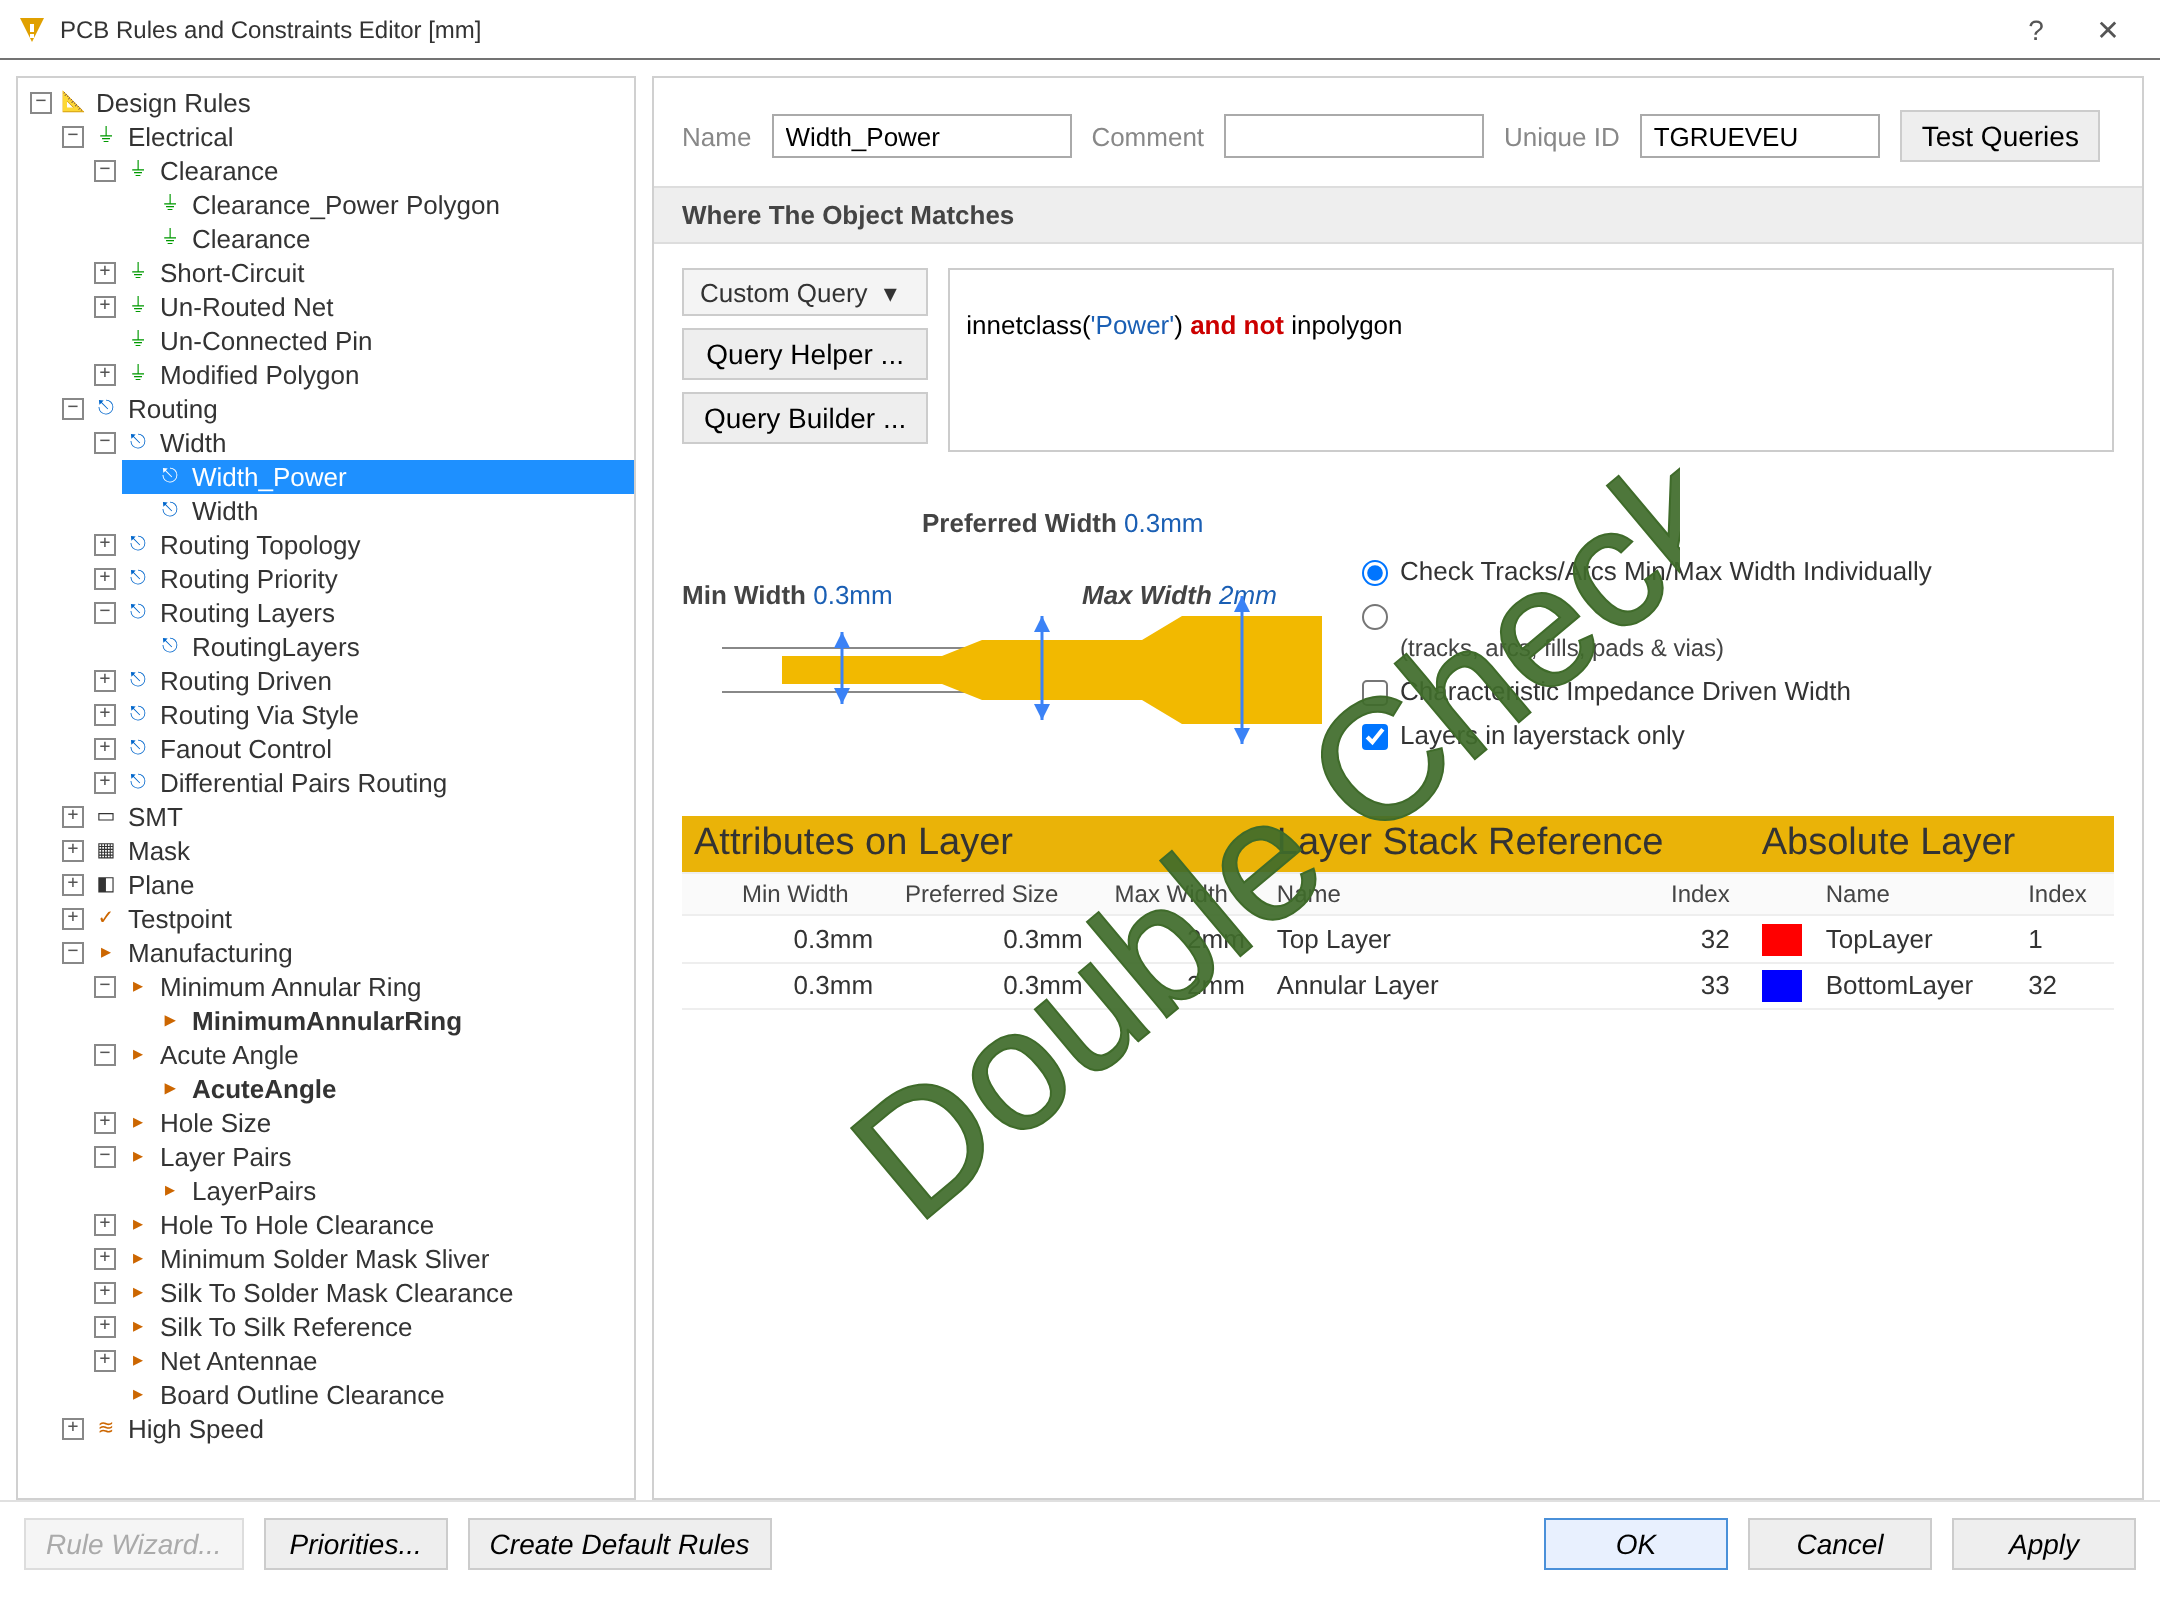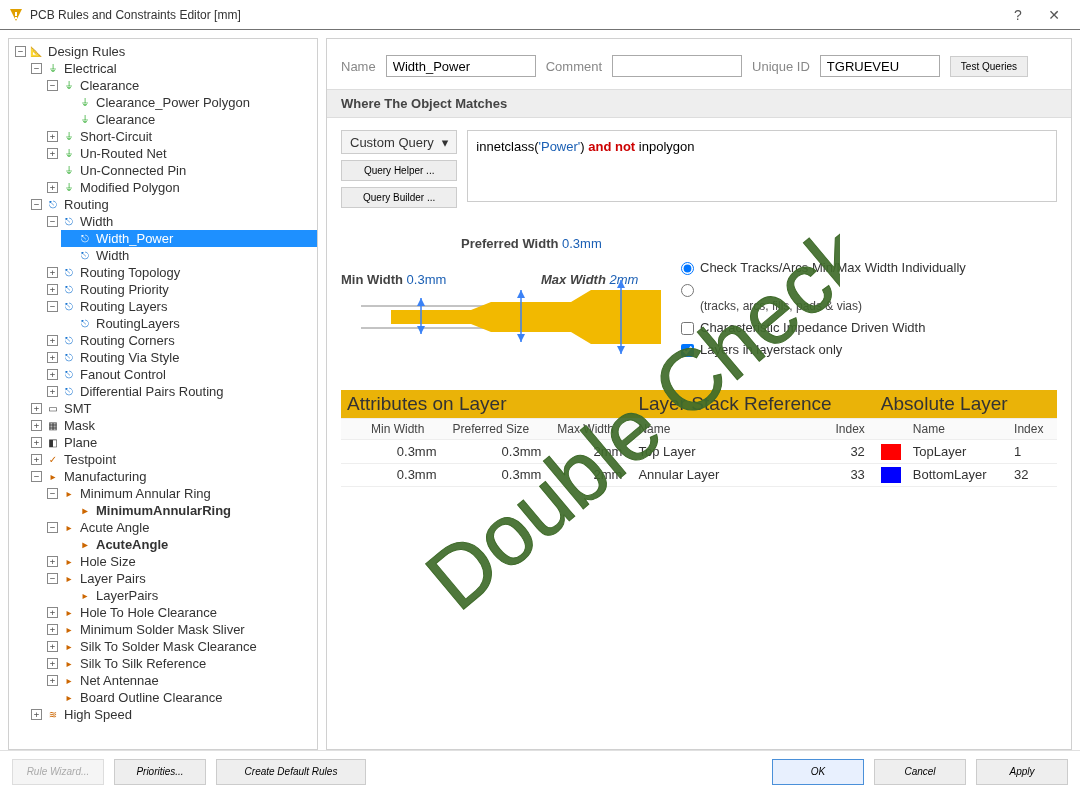--- a/index.html
+++ b/index.html
@@ -16,26 +16,26 @@
   .tree-row { display: flex; align-items: center; height: 17px; padding-left: 2px; cursor: default; }
   .tree-row.selected { background: #1e90ff; color: #fff; }
   .toggle { width: 11px; height: 11px; border: 1px solid #888; display: inline-flex; align-items: center; justify-content: center; font-size: 9px; line-height: 9px; margin-right: 4px; background: #fff; color: #555; font-family: monospace; }
   .toggle-spacer { width: 15px; display: inline-block; }
   .tree-icon { width: 14px; height: 14px; display: inline-flex; align-items: center; justify-content: center; margin-right: 4px; font-size: 10px; }
   .tree-row.bold { font-weight: bold; }
   .right-pane { flex: 1; border: 1px solid #d0d0d0; background: #fff; display: flex; flex-direction: column; }
   .prop-row { display: flex; align-items: center; padding: 16px 14px 12px; gap: 10px; }
   .prop-label { color: #888; font-size: 13px; }
   .prop-input { border: 1px solid #aaa; height: 22px; padding: 2px 6px; font-size: 13px; }
-  .btn { background: #eee; border: 1px solid #ccc; padding: 4px 10px; font-size: 10px; cursor: default; }
+  .btn { background: #eee; border: 1px solid #ccc; padding: 4px 10px; font-size: 14px; cursor: default; }
   .section-header { background: #eeeeee; padding: 6px 14px; font-weight: bold; font-size: 13px; color: #444; border-top: 1px solid #ddd; border-bottom: 1px solid #ddd; }
   .match-area { display: flex; gap: 10px; padding: 12px 14px; align-items: flex-start; }
   .match-buttons { display: flex; flex-direction: column; gap: 6px; }
   .dropdown { border: 1px solid #ccc; background: #f4f4f4; padding: 4px 8px; height: 24px; font-size: 13px; display: flex; align-items: center; gap: 8px; }
-  .query-box { flex: 1; border: 1px solid #ccc; height: 72px; padding: 8px 8px; font-family: Consolas, monospace; font-size: 13px; }
+  .query-box { flex: 1; border: 1px solid #ccc; height: 92px; padding: 20px 8px; font-family: Consolas, monospace; font-size: 13px; }
   .query-box .fn { color: #000; }
   .query-box .str { color: #1a5fb4; }
   .query-box .kw { color: #cc0000; font-weight: bold; }
   .constraints-body { flex: 1; padding: 10px 14px; position: relative; }
   .width-diagram { position: relative; height: 130px; margin-top: 6px; }
   .trace-svg { position: absolute; left: 20px; top: 40px; }
   .diagram-label { position: absolute; font-size: 13px; color: #444; }
   .diagram-label b { font-weight: bold; }
   .diagram-val { color: #1a5fb4; }
   .options { position: absolute; left: 340px; top: 24px; width: 380px; display: flex; flex-direction: column; gap: 6px; font-size: 13px; }
@@ -197,21 +197,21 @@
                         <span class="tree-icon" style="color:#06c">⎋</span>
                         <span>RoutingLayers</span>
                       </div>
                     </li>
                   </ul>
               </li>
               <li>
                   <div class="tree-row">
                     <span class="toggle">+</span>
                     <span class="tree-icon" style="color:#06c">⎋</span>
-                    <span>Routing Corners</span>
+                    <span>Routing Driven</span>
                   </div>
                 </li>
               <li>
                   <div class="tree-row">
                     <span class="toggle">+</span>
                     <span class="tree-icon" style="color:#06c">⎋</span>
                     <span>Routing Via Style</span>
                   </div>
                 </li>
               <li>

